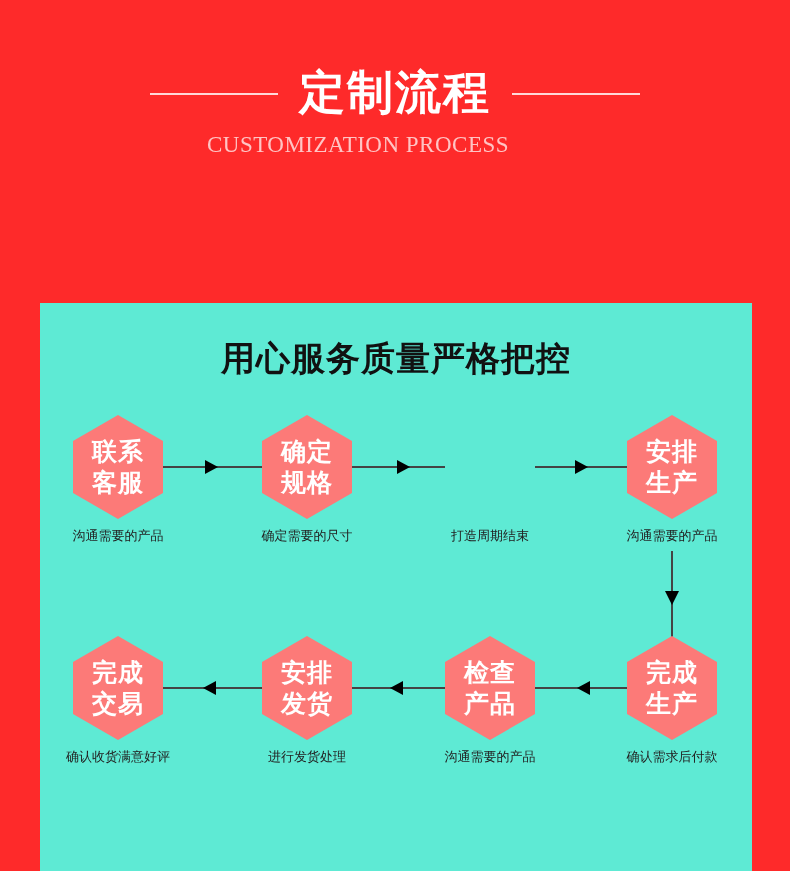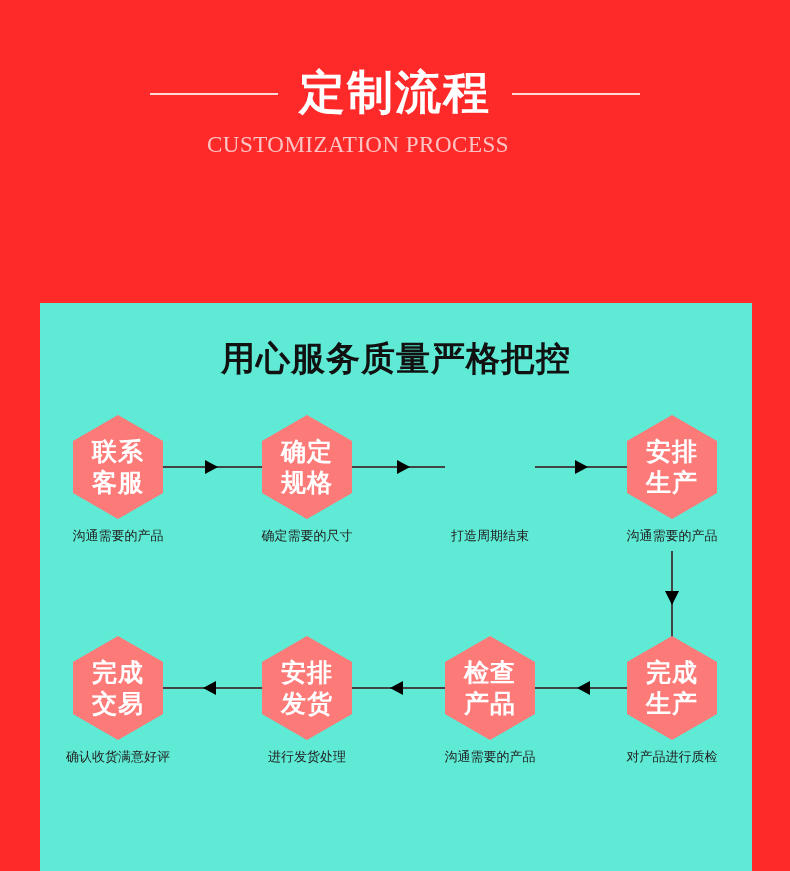--- a/index.html
+++ b/index.html
@@ -213,21 +213,21 @@
       <span>生产</span>
     </div>
     <div class="step-desc">沟通需要的产品</div>
   </div>
 
   <div class="step" style="left:557px; top:333px;">
     <div class="hex">
       <span>完成</span>
       <span>生产</span>
     </div>
-    <div class="step-desc">对产品进行质检</div>
+    <div class="step-desc">确认需求后付款</div>
   </div>
 
   <div class="step" style="left:375px; top:333px;">
     <div class="hex">
       <span>检查</span>
       <span>产品</span>
     </div>
     <div class="step-desc">沟通需要的产品</div>
   </div>
 

